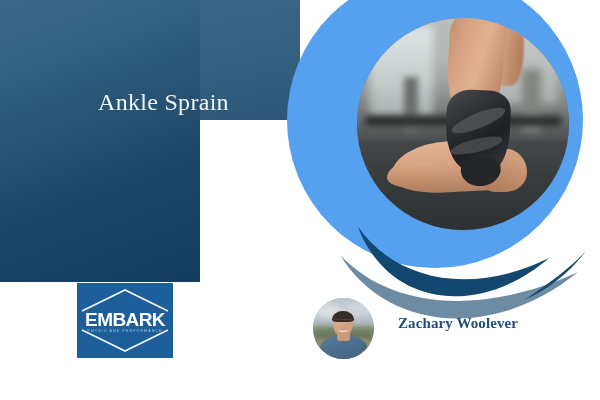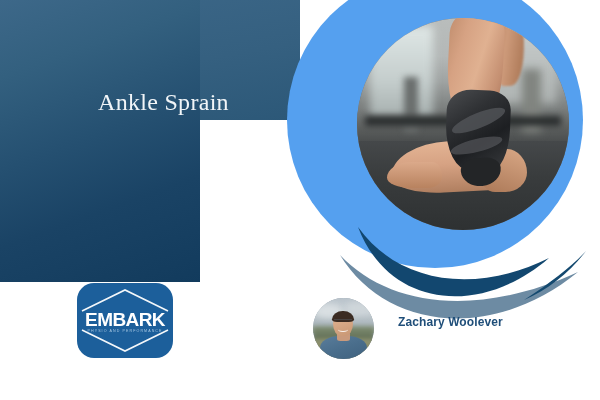--- a/index.html
+++ b/index.html
@@ -220,21 +220,20 @@
 
   
   .logo {
     position: absolute;
     left: 77px;
     top: 283px;
     width: 96px;
     height: 75px;
     background: #1c5f9b;
     overflow: hidden;
-    border-radius: 17px;
   }
   .logo-diamond {
     position: absolute;
     left: 0; top: 0;
     width: 96px; height: 75px;
   }
   .logo-word {
     position: absolute;
     left: 0;
     top: 26px;
@@ -330,22 +329,22 @@
     width: 16%; height: 7%;
     border-bottom: 1.4px solid #ffffff;
     border-radius: 0 0 50% 50%;
     opacity: .85;
   }
 
   .presenter-name {
     position: absolute;
     left: 398px;
     top: 315px;
-    font-family: Liberation Sans, sans-serif;
-    font-size: 12px;
+    font-family: Liberation Serif, serif;
+    font-size: 15px;
     font-weight: bold;
     color: #1f4e79;
     letter-spacing: .1px;
     white-space: nowrap;
   }
 </style>
 </head>
 <body>
 
 <div id="slide">

